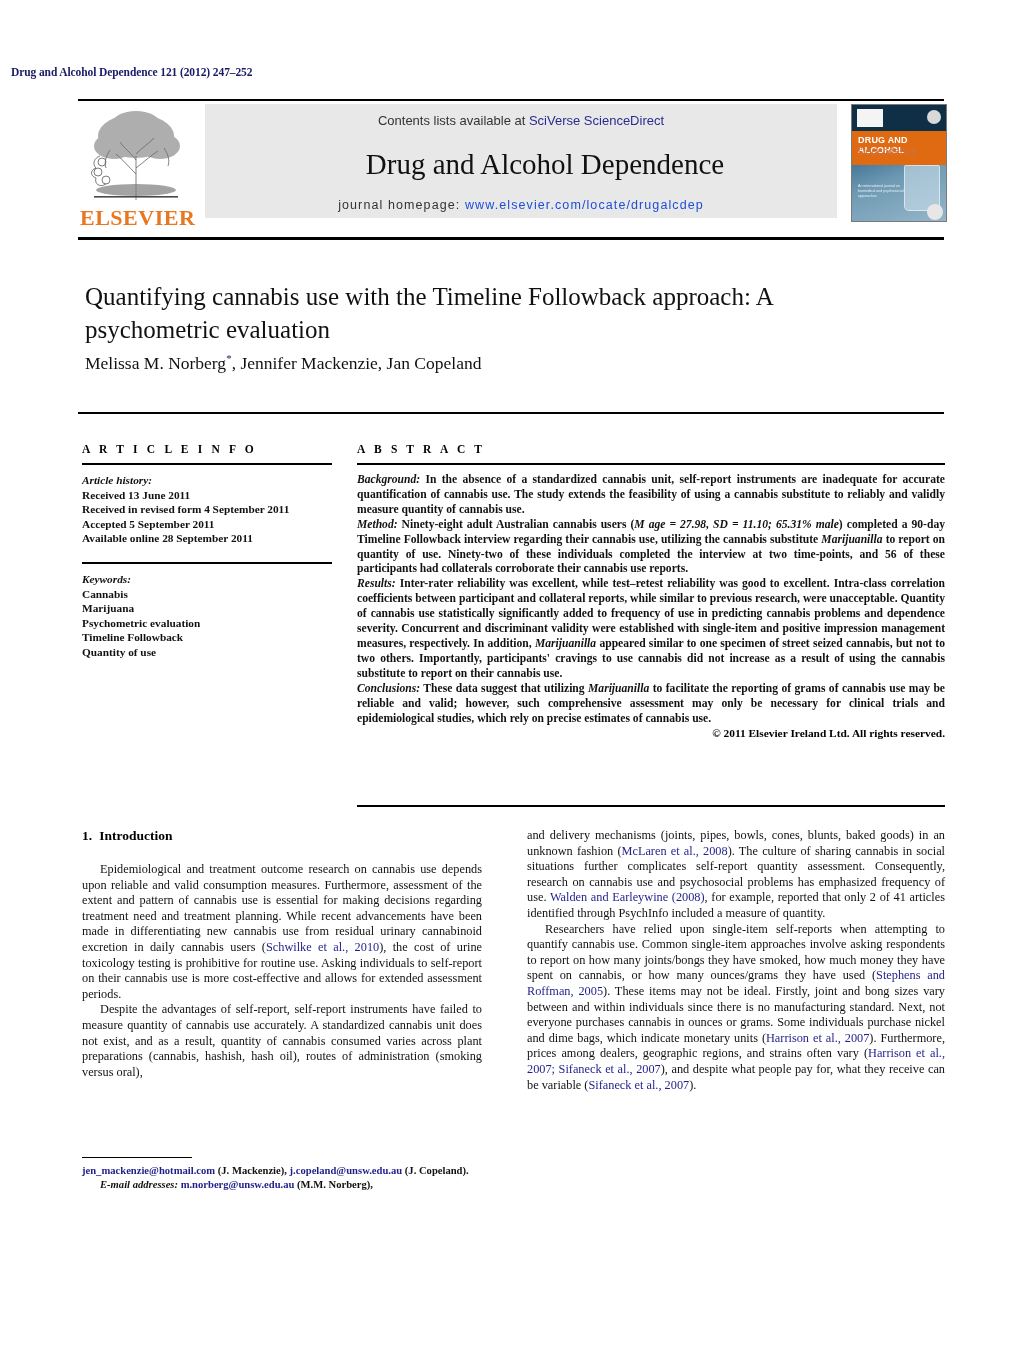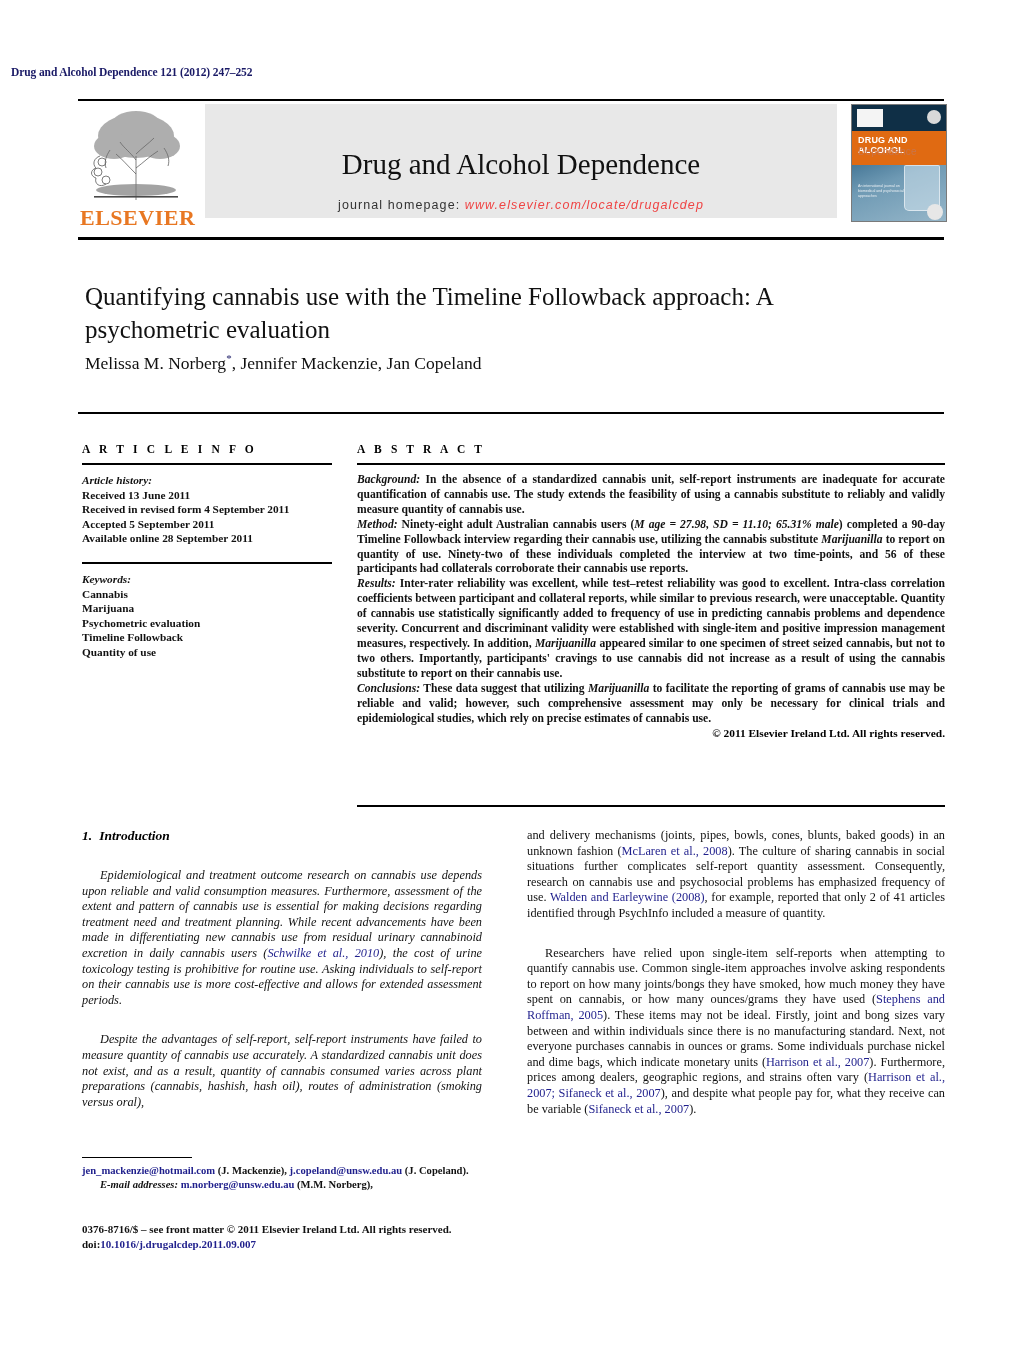--- a/index.html
+++ b/index.html
@@ -86,32 +86,33 @@
   }
   .contents-line .sd-link { color: #2b2b8f; }
   .journal-title {
     position: absolute;
     left: 205px; top: 148px;
     width: 632px;
     text-align: center;
     font-family: "Liberation Serif", serif;
     font-size: 29px;
     color: #111;
+    padding-left: 24px;
   }
   .homepage-line {
     position: absolute;
     left: 205px; top: 198px;
     width: 632px;
     text-align: center;
     font-family: "Liberation Sans", sans-serif;
     font-size: 12.5px;
     letter-spacing: 1.1px;
     color: #333;
   }
-  .homepage-line .url { color: #ef4444; font-style: italic; }
+  .homepage-line .url { color: #1d4ed8; }
 
   
   .cover {
     position: absolute;
     left: 851px; top: 104px;
     width: 94px;
     height: 116px;
     background: #2d5878;
     overflow: hidden;
     border: 1px solid #7a7a7a;
@@ -279,21 +280,20 @@
     width: 588px;
     height: 2px;
     background: #000;
   }
 
   
   .col-left {
     position: absolute;
     left: 82px; top: 828px;
     width: 400px;
-    font-style: italic;
   }
   .col-right {
     position: absolute;
     left: 527px; top: 828px;
     width: 418px;
   }
   h2.section {
     margin: 0 0 18px 0;
     font-family: "Liberation Serif", serif;
     font-size: 13.5px;
@@ -301,21 +301,21 @@
   }
   h2.section .num { margin-right: 7px; }
   p.body {
     margin: 0;
     font-family: "Liberation Serif", serif;
     font-size: 12.3px;
     line-height: 15.6px;
     text-align: justify;
     color: #111;
   }
-  p.body.indent { text-indent: 18px; margin-top: 24px; }
+  p.body.indent { text-indent: 18px; }
   a.ref, .ref {
     color: #1f1f8c;
     text-decoration: none;
   }
 
   
   .foot-rule {
     position: absolute;
     left: 82px; top: 1157px;
     width: 110px;
@@ -375,20 +375,21 @@
       </g>
       <g fill="#7c7c7c" opacity="0.7">
         <ellipse cx="56" cy="86" rx="40" ry="6"></ellipse>
       </g>
       <rect x="14" y="92" width="84" height="1.6" fill="#4a4a4a"></rect>
     </svg>
   </div>
   <div class="elsevier-word">ELSEVIER</div>
 
   <div class="masthead"></div>
+  <div class="contents-line"><span>Contents lists available at </span><span class="sd-link">SciVerse ScienceDirect</span></div>
   <div class="journal-title">Drug and Alcohol Dependence</div>
   <div class="homepage-line"><span>journal homepage: </span><span class="url">www.elsevier.com/locate/drugalcdep</span></div>
 
   <div class="cover">
     <div class="cover-photo"></div>
     <div class="cover-top-bar"></div>
     <div class="cover-els"></div>
     <div class="cover-circle"></div>
     <div class="cover-orange"></div>
     <div class="cover-title">DRUG AND ALCOHOL</div>
@@ -448,18 +449,14 @@
     <p class="body"><span>and delivery mechanisms (joints, pipes, bowls, cones, blunts, baked goods) in an unknown fashion (</span><span class="ref">McLaren et al., 2008</span><span>). The culture of sharing cannabis in social situations further complicates self-report quantity assessment. Consequently, research on cannabis use and psychosocial problems has emphasized frequency of use. </span><span class="ref">Walden and Earleywine (2008)</span><span>, for example, reported that only 2 of 41 articles identified through PsychInfo included a measure of quantity.</span></p>
     <p class="body indent"><span>Researchers have relied upon single-item self-reports when attempting to quantify cannabis use. Common single-item approaches involve asking respondents to report on how many joints/bongs they have smoked, how much money they have spent on cannabis, or how many ounces/grams they have used (</span><span class="ref">Stephens and Roffman, 2005</span><span>). These items may not be ideal. Firstly, joint and bong sizes vary between and within individuals since there is no manufacturing standard. Next, not everyone purchases cannabis in ounces or grams. Some individuals purchase nickel and dime bags, which indicate monetary units (</span><span class="ref">Harrison et al., 2007</span><span>). Furthermore, prices among dealers, geographic regions, and strains often vary (</span><span class="ref">Harrison et al., 2007; Sifaneck et al., 2007</span><span>), and despite what people pay for, what they receive can be variable (</span><span class="ref">Sifaneck et al., 2007</span><span>).</span></p>
   </div>
 
   <div class="foot-rule"></div>
   <div class="footnotes">
     <div><span class="mail">jen_mackenzie@hotmail.com</span><span> (J. Mackenzie),</span> <span class="mail">j.copeland@unsw.edu.au</span><span> (J. Copeland).</span></div>
     <div style="text-indent:18px"><span class="em">E-mail addresses:</span> <span class="mail">m.norberg@unsw.edu.au</span><span> (M.M. Norberg),</span></div>
   </div>
 
-  <div class="imprint">
-    <div>0376-8716/$ – see front matter © 2011 Elsevier Ireland Ltd. All rights reserved.</div>
-    <div><span>doi:</span><span class="doi">10.1016/j.drugalcdep.2011.09.007</span></div>
-  </div>
 
 </div>
 
 </body></html>

